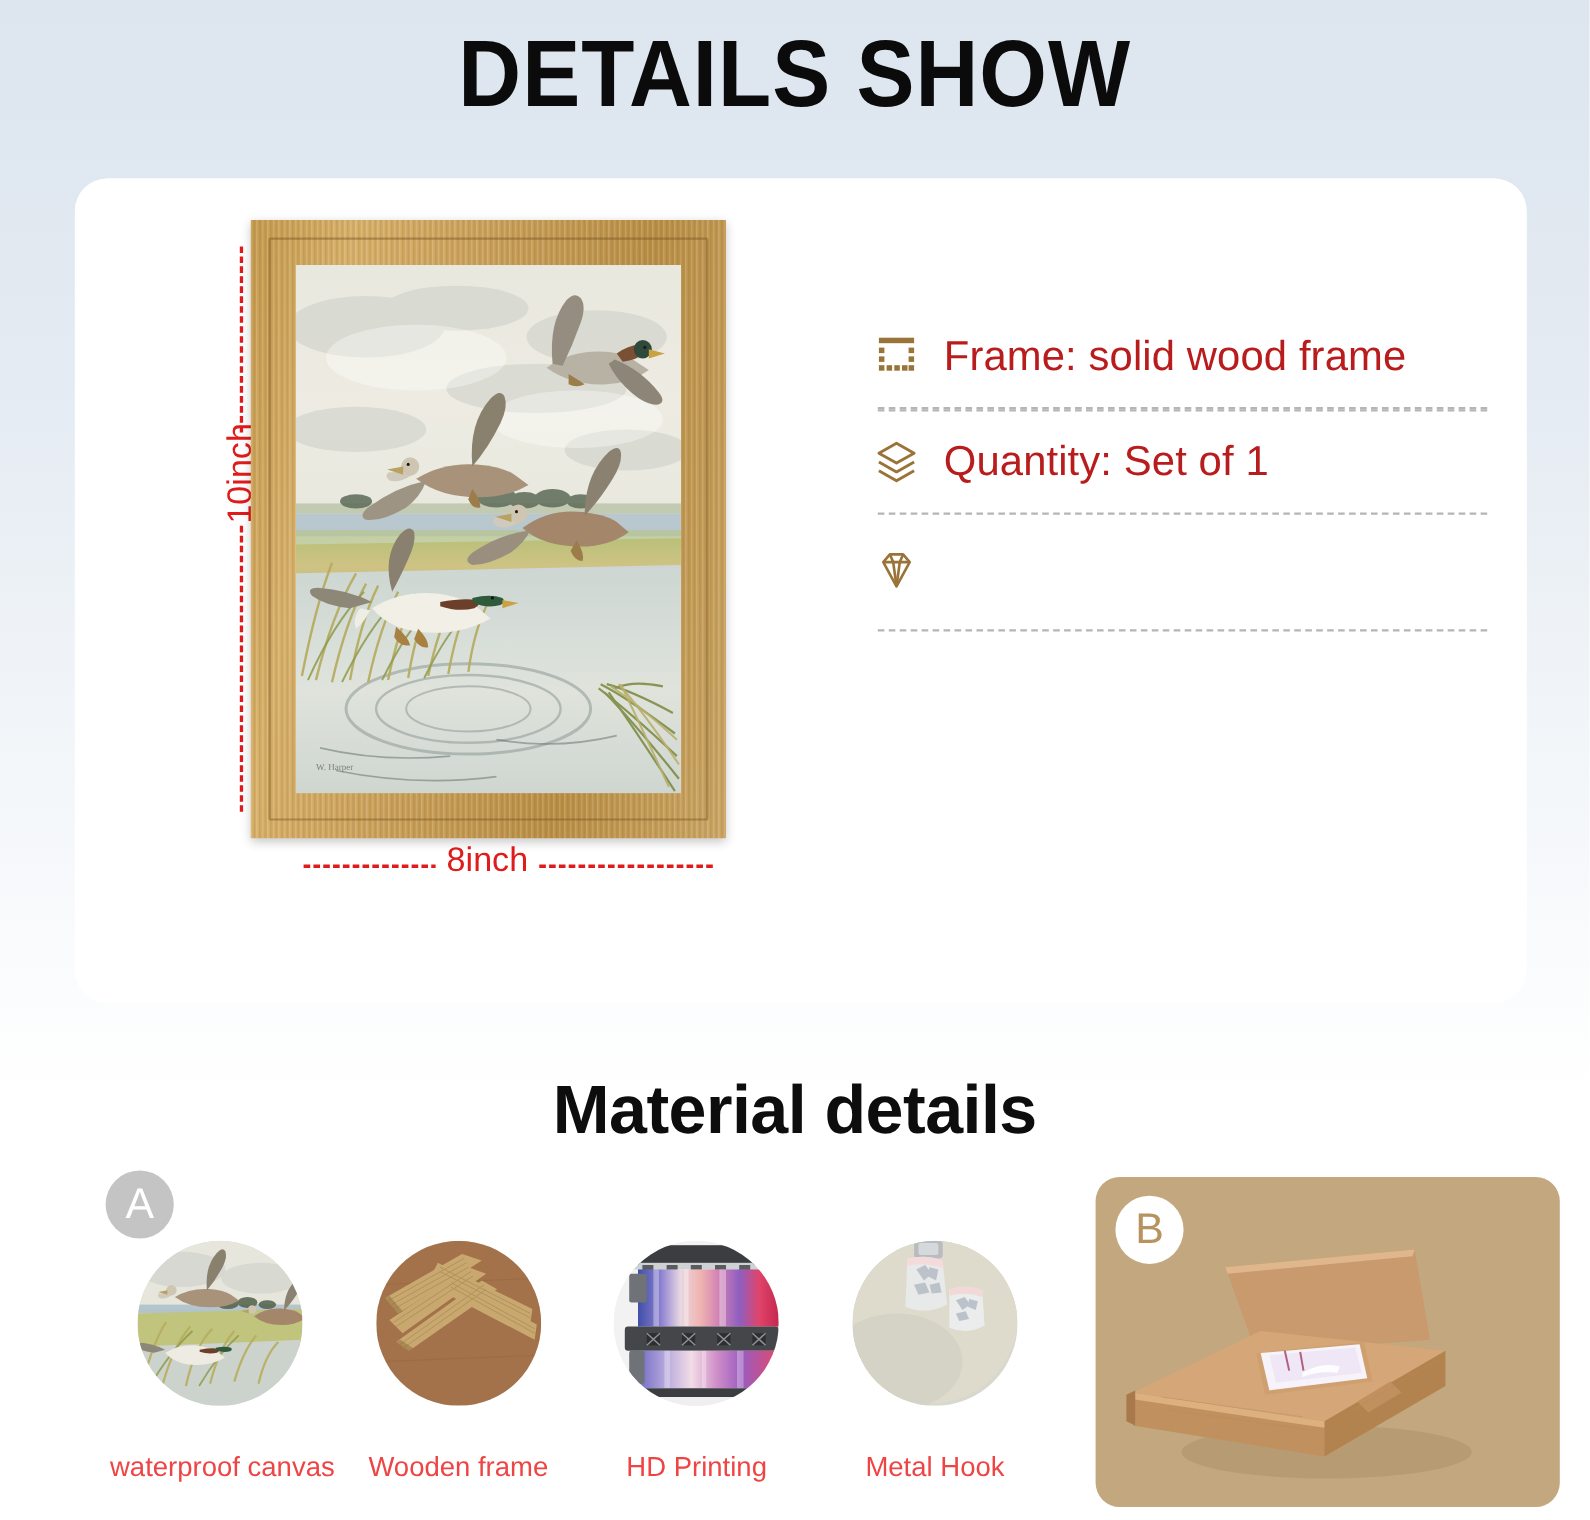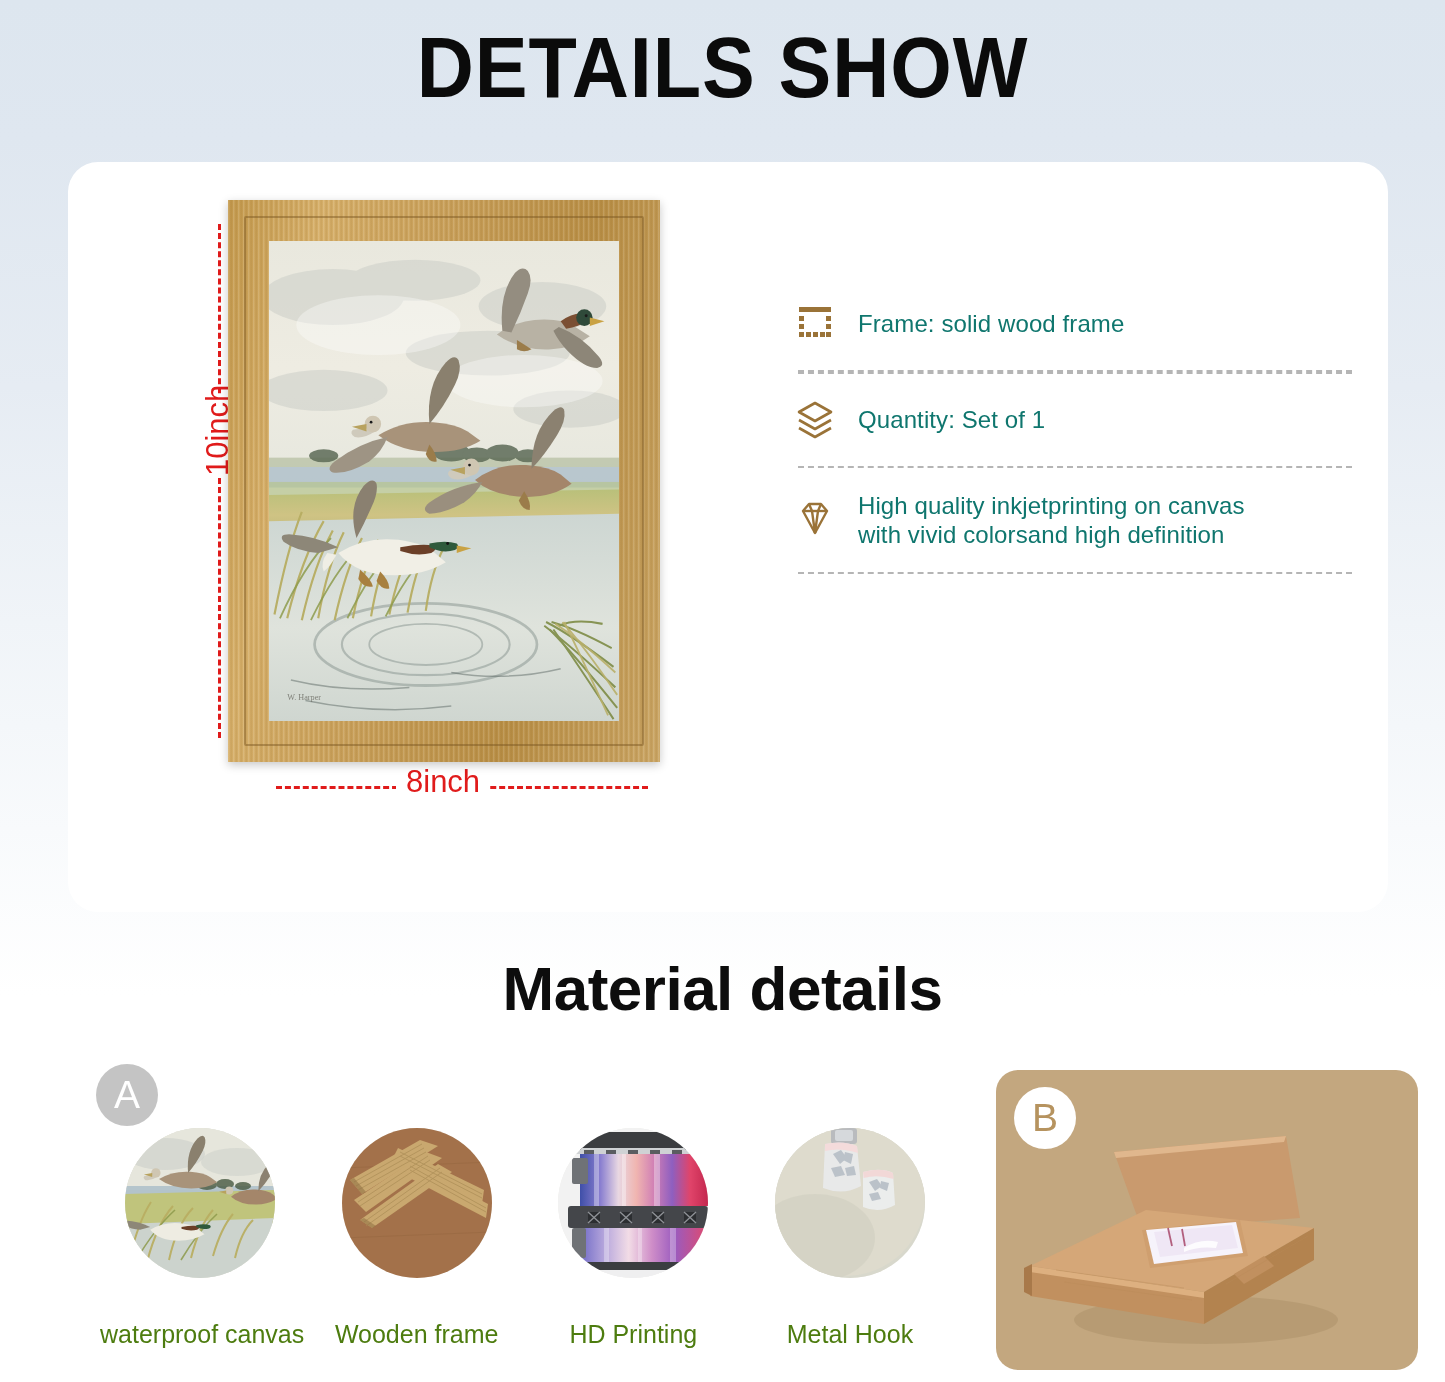--- a/index.html
+++ b/index.html
@@ -143,35 +143,35 @@
   .feature-icon {
     width: 58px;
     min-width: 58px;
     height: 50px;
     display: flex;
     align-items: center;
     justify-content: center;
     margin-right: 14px;
   }
   .feature-text {
-    font-size: 24px;
-    color: #0f766e;
+    font-size: 38px;
+    color: #b91c1c;
     line-height: 1.22;
     letter-spacing: 0.1px;
   }
   .feature-sep {
     height: 0;
     border-top: 2px dashed #b5b5b5;
     margin: 0 2px 0 14px;
   }
 
   
   .section-title {
     position: absolute;
-    top: 953px;
+    top: 974px;
     left: 0;
     width: 100%;
     text-align: center;
     font-size: 62px;
     font-weight: bold;
     color: #0d0d0d;
     letter-spacing: -0.5px;
   }
 
   
@@ -214,21 +214,21 @@
     height: 150px;
     margin: 0 auto;
     border-radius: 50%;
     overflow: hidden;
     position: relative;
     background: #efeee9;
   }
   .thumb-label {
     margin-top: 42px;
     font-size: 25px;
-    color: #4d7c0f;
+    color: #ef4444;
     white-space: nowrap;
   }
 
   
   .package-panel {
     position: absolute;
     left: 996px;
     top: 1070px;
     width: 422px;
     height: 300px;
@@ -444,24 +444,20 @@
     <div class="feature-row tall">
       <span class="feature-icon">
         <svg width="44" height="42" viewBox="0 0 44 42">
           <g fill="none" stroke="#9a7338" stroke-width="2.4" stroke-linejoin="round">
             <path d="M10 12 L16 5 L28 5 L34 12 L22 34 Z"></path>
             <path d="M10 12 L34 12"></path>
             <path d="M16 5 L19 12 L22 34"></path>
             <path d="M28 5 L25 12 L22 34"></path>
           </g>
         </svg>
-      </span>
-      <span class="feature-text">
-        <span>High quality inkjetprinting on canvas</span><br>
-        <span>with vivid colorsand high definition</span>
       </span>
     </div>
     <div class="feature-sep"></div>
   </div>
 </div>
 
 <div class="section-title">Material details</div>
 
 <div class="badge badge-a">A</div>
 

